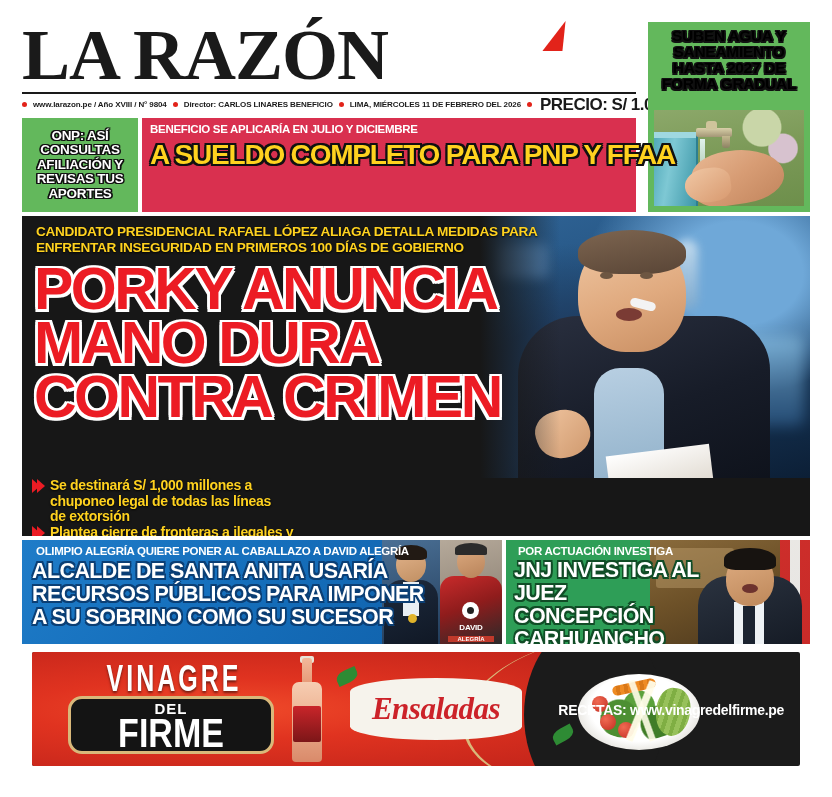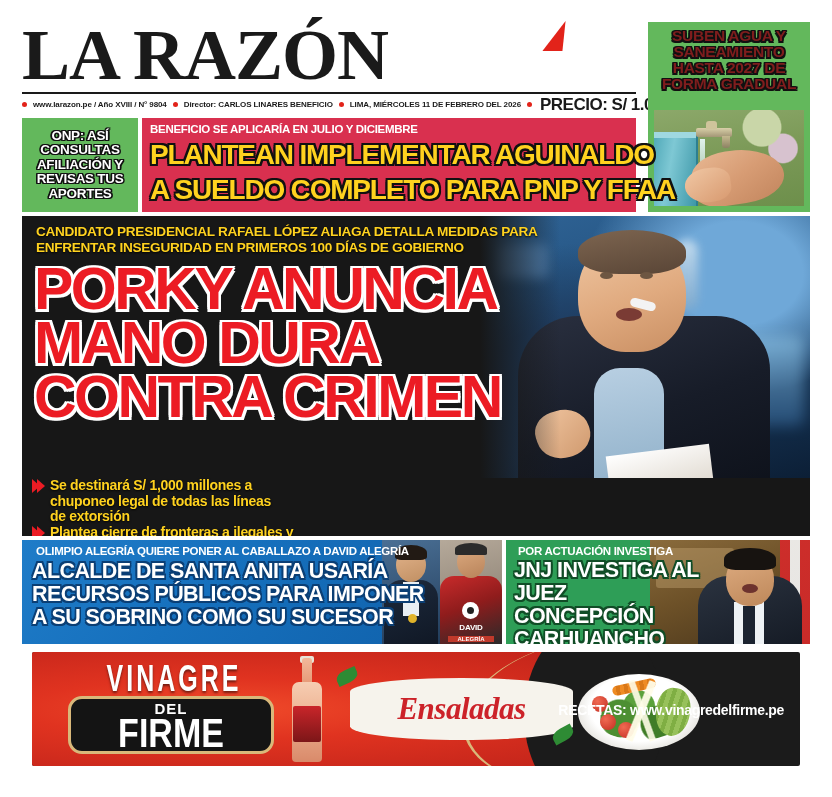--- a/index.html
+++ b/index.html
@@ -54,21 +54,21 @@
   }
 
   
   .promo-green {
     position:absolute; left:648px; top:22px; width:162px; height:190px;
     background:#63b85c;
     padding:6px 4px 6px 4px;
   }
   .promo-green-head {
     font-size:15.5px; font-weight:bold; line-height:16px;
-    color:#7f1d1d; text-align:center; letter-spacing:-0.3px;
+    color:#000000; text-align:center; letter-spacing:-0.3px;
     text-shadow:
       -1.5px -1.5px 0 #111, 1.5px -1.5px 0 #111,
       -1.5px 1.5px 0 #111, 1.5px 1.5px 0 #111,
       0 -1.5px 0 #111, 0 1.5px 0 #111,
       -1.5px 0 0 #111, 1.5px 0 0 #111;
   }
   .promo-green-photo {
     position:absolute; left:6px; top:88px; width:150px; height:96px;
     overflow:hidden; background:#6a8f4d;
   }
@@ -487,21 +487,21 @@
     position:absolute; left:2px; top:24px; width:30px; height:80px;
     background:linear-gradient(180deg,#f6cdb2 0%, #eeb494 40%, #d98a6a 100%);
     border-radius:7px 7px 4px 4px;
   }
   .ad-bottle-label {
     position:absolute; left:3px; top:48px; width:28px; height:36px;
     background:linear-gradient(180deg,#c9252a,#7c1618);
     border-radius:2px;
   }
   .ad-ensaladas-wrap {
-    position:absolute; left:318px; top:26px; width:223px; height:62px;
+    position:absolute; left:318px; top:26px; width:172px; height:62px;
     background:#f6f3ec;
     border-radius:50% / 22%;
     display:flex; align-items:center; justify-content:center;
   }
   .ad-ensaladas {
     font-family:"Liberation Serif", serif;
     font-size:31px; font-weight:bold; font-style:italic;
     color:#cc2229; letter-spacing:-0.5px;
   }
   .ad-leaf1, .ad-leaf2 {
@@ -589,21 +589,20 @@
     <div class="pg-hands"></div>
   </div>
 </div>
 
 <div class="onp-box">
   <div class="onp-txt">ONP: ASÍ CONSULTAS AFILIACIÓN Y REVISAS TUS APORTES</div>
 </div>
 
 <div class="red-banner">
   <div class="rb-kicker">BENEFICIO SE APLICARÍA EN JULIO Y DICIEMBRE</div>
-  <div class="rb-head">PLANTEAN IMPLEMENTAR AGUINALDO</div>
   <div class="rb-head">A SUELDO COMPLETO PARA PNP Y FFAA</div>
 </div>
 
 <div class="main-story">
 
   <div class="ms-photo">
     <div class="ms-photo-bg"></div>
     <div class="ms-blur2"></div>
     <div class="ms-blur1"></div>
     <div class="ms-blur3"></div>

